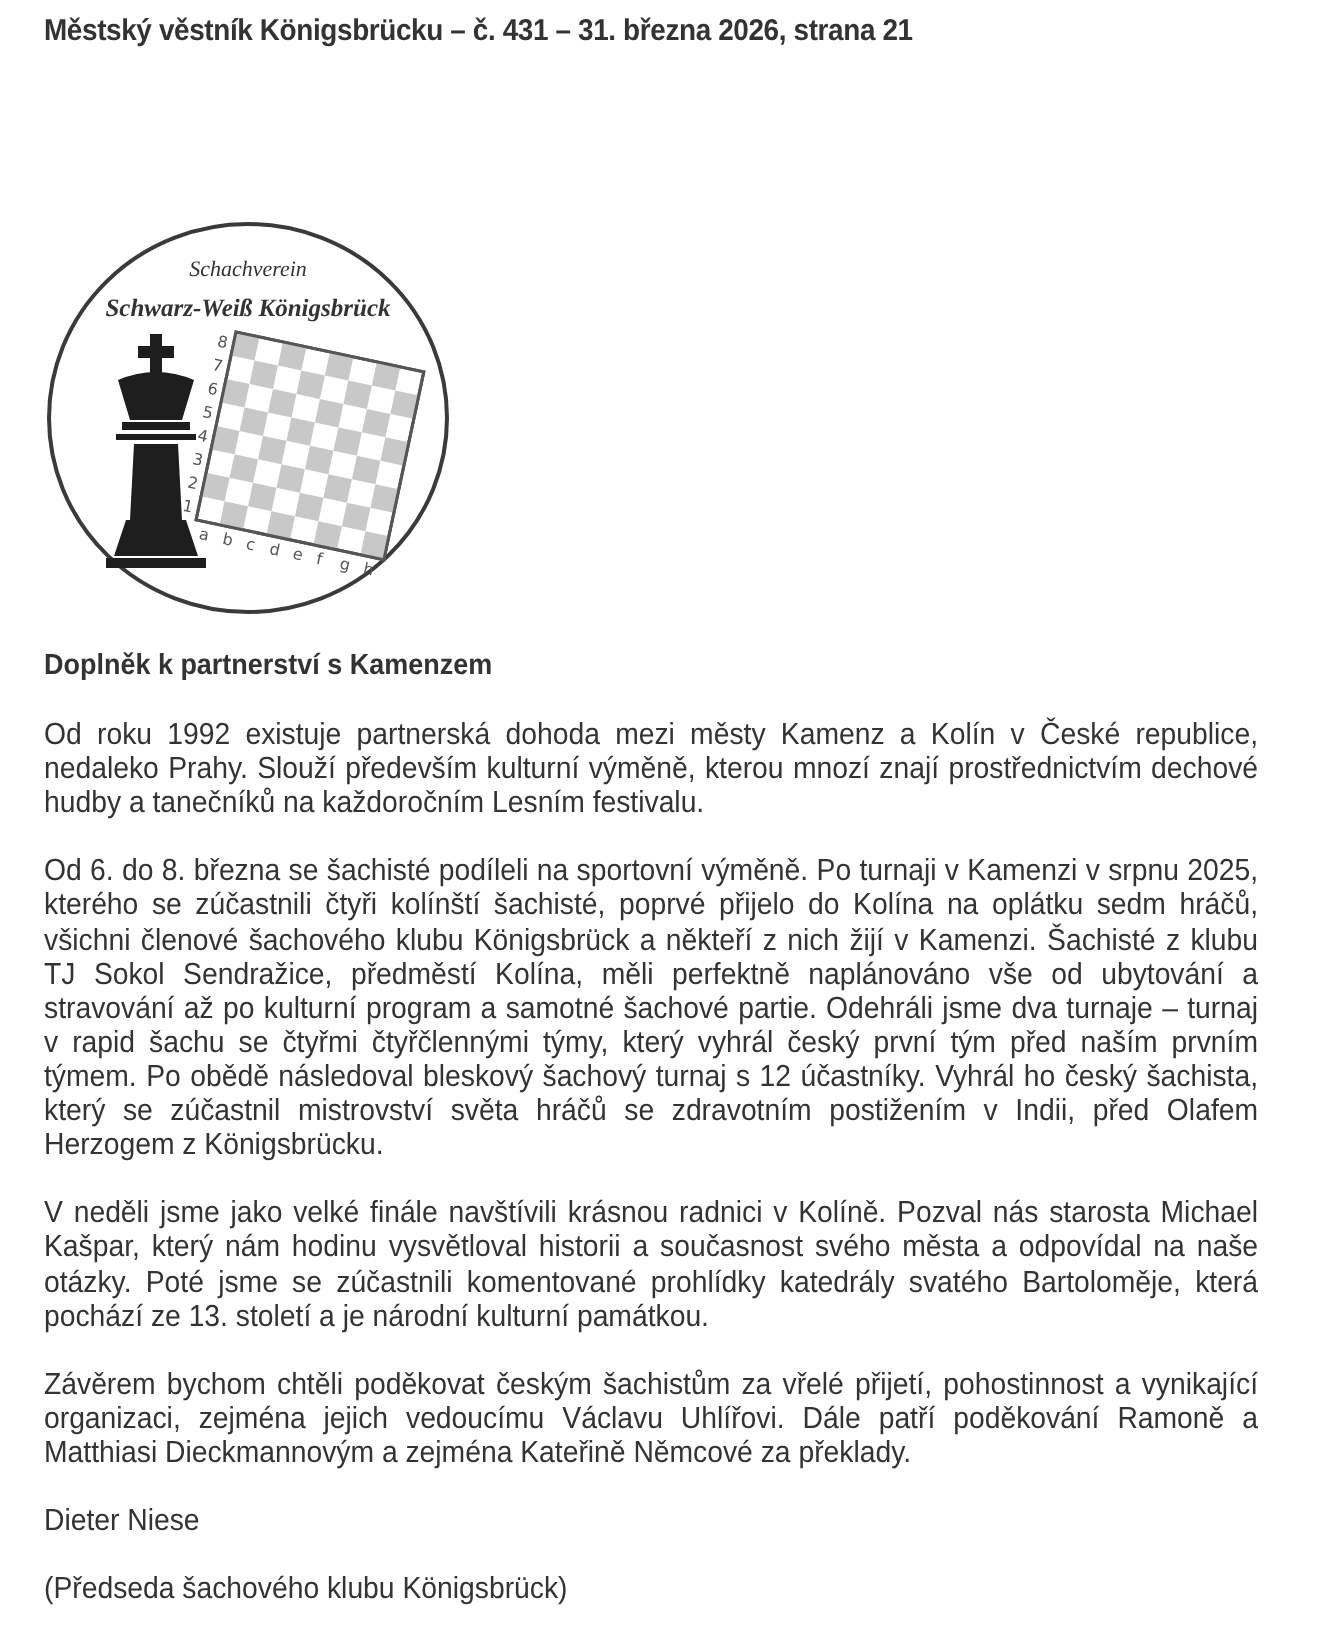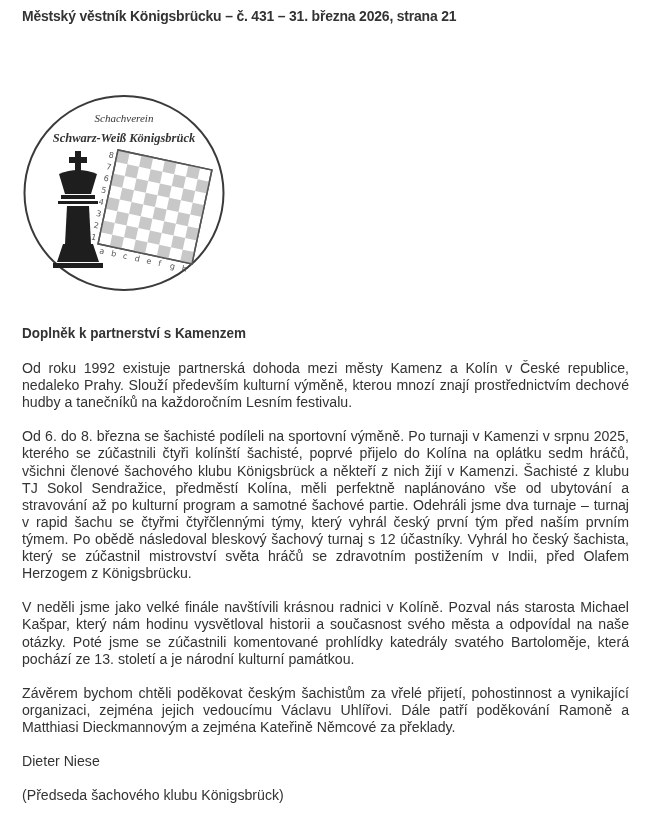--- a/index.html
+++ b/index.html
@@ -23,21 +23,21 @@
       font-weight: bold;
       letter-spacing: -0.2px;
       color: #333333;
       white-space: nowrap;
       transform: scaleX(0.93);
       transform-origin: left top;
     }
     .logo {
       position: absolute;
       left: 23px;
-      top: 94px;
+      top: 110px;
       width: 202px;
       height: 198px;
     }
     .logo svg {
       width: 100%;
       height: 100%;
       display: block;
     }
     .article {
       position: absolute;

